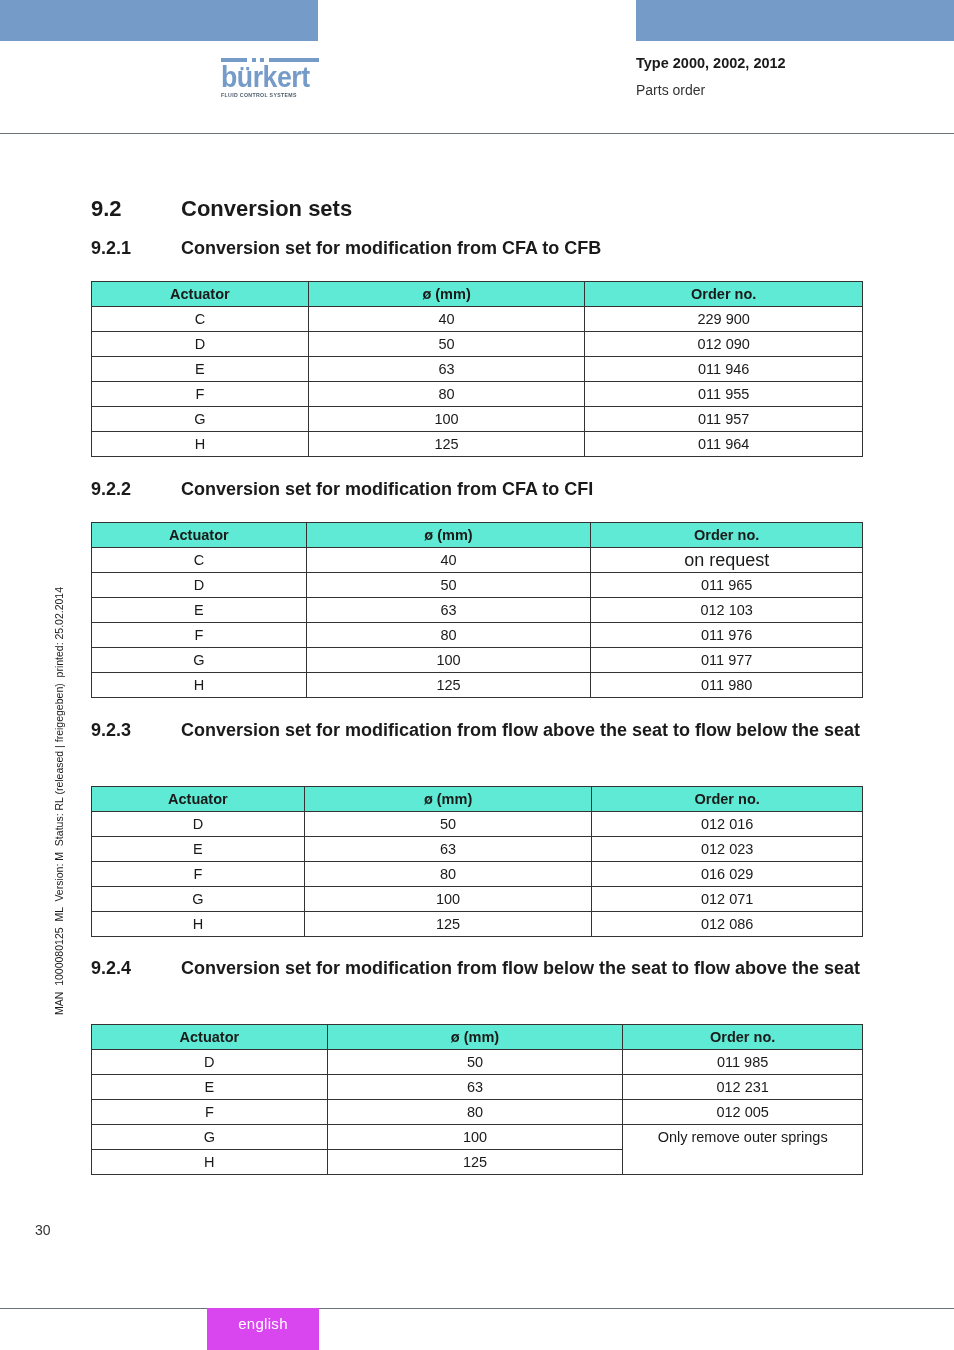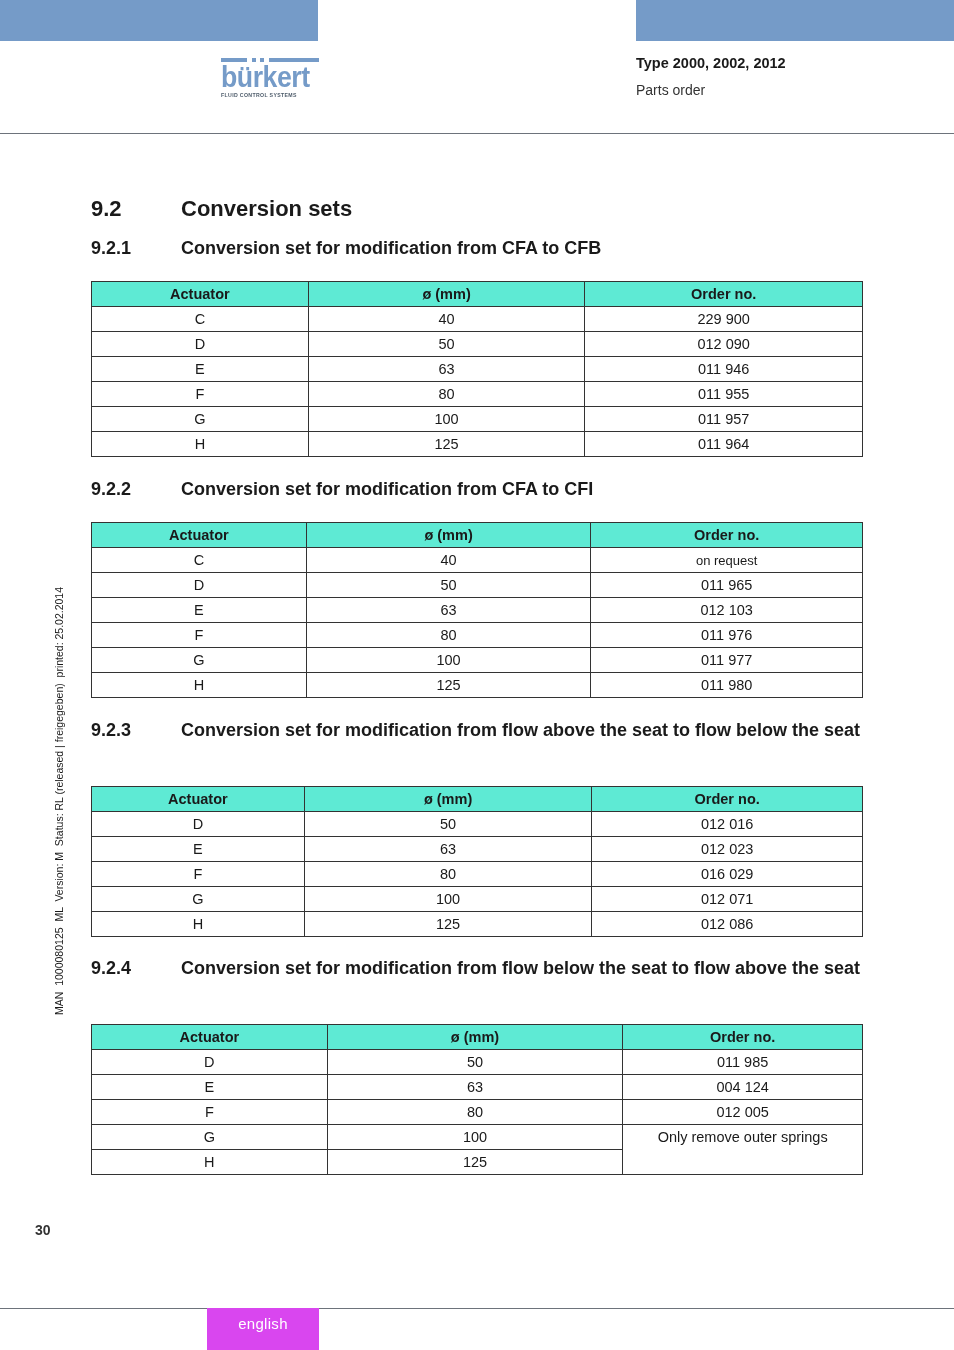--- a/index.html
+++ b/index.html
@@ -26,27 +26,27 @@
   h1.sec { position: absolute; left: 91px; top: 178px; font-size: 22px; font-weight: bold; color: #1a1a1a; margin-top: 18px; }
   h1.sec .num { display: inline-block; width: 90px; }
 
   h2.sub { position: absolute; left: 91px; font-size: 18px; font-weight: bold; color: #1a1a1a; line-height: 23px; }
   h2.sub .num { position: absolute; left: 0; top: 0; }
   h2.sub .txt { display: block; margin-left: 90px; width: 680px; }
 
   table.ptab { position: absolute; left: 91px; width: 772px; border-collapse: collapse; font-size: 14.5px; color: #1a1a1a; }
   table.ptab th, table.ptab td { border: 1px solid #333; text-align: center; height: 25px; padding: 0; font-weight: normal; }
   table.ptab th { background: #5eead4; font-weight: bold; }
-  table.ptab td.small { font-size: 13px; }
+  table.ptab td.small { font-size: 18px; }
   table.ptab td.top { vertical-align: top; padding-top: 4px; }
 
   .side-note { position: absolute; left: 53px; top: 1015px; transform: rotate(-90deg); transform-origin: left top;
                font-size: 10.5px; color: #1a1a1a; white-space: pre; }
 
-  .page-num { position: absolute; left: 35px; top: 1222px; font-size: 14px; color: #333; font-weight: bold; }
+  .page-num { position: absolute; left: 35px; top: 1222px; font-size: 14px; color: #333; }
 
   .ftr-rule { position: absolute; left: 0; top: 1308px; width: 954px; height: 1px; background: #6d737b; }
   .lang-tab { position: absolute; left: 207px; top: 1308px; width: 112px; height: 42px; background: #d946ef;
               color: #ffffff; font-size: 15px; text-align: center; line-height: 32px; letter-spacing: 0.3px; }
 </style>
 </head>
 <body>
 
 <div class="top-band left"></div>
 <div class="top-band right"></div>
@@ -237,21 +237,21 @@
     </thead>
   <tbody>
     <tr>
         <td>D</td>
         <td>50</td>
         <td>011 985</td>
       </tr>
     <tr>
         <td>E</td>
         <td>63</td>
-        <td>004 124</td>
+        <td>012 231</td>
       </tr>
     <tr>
         <td>F</td>
         <td>80</td>
         <td>012 005</td>
       </tr>
     <tr>
         <td>G</td>
         <td>100</td>
         <td class="top" rowspan="2">Only remove outer springs</td>

